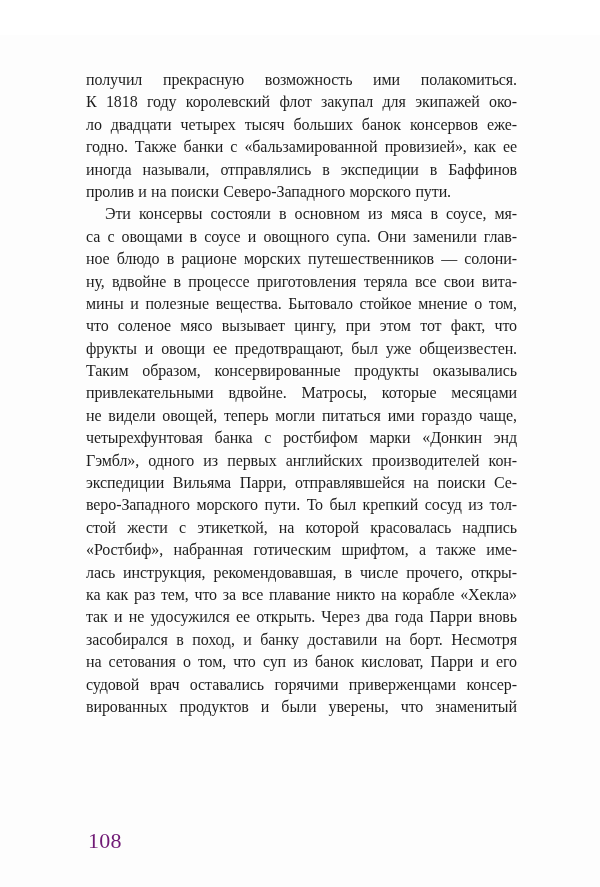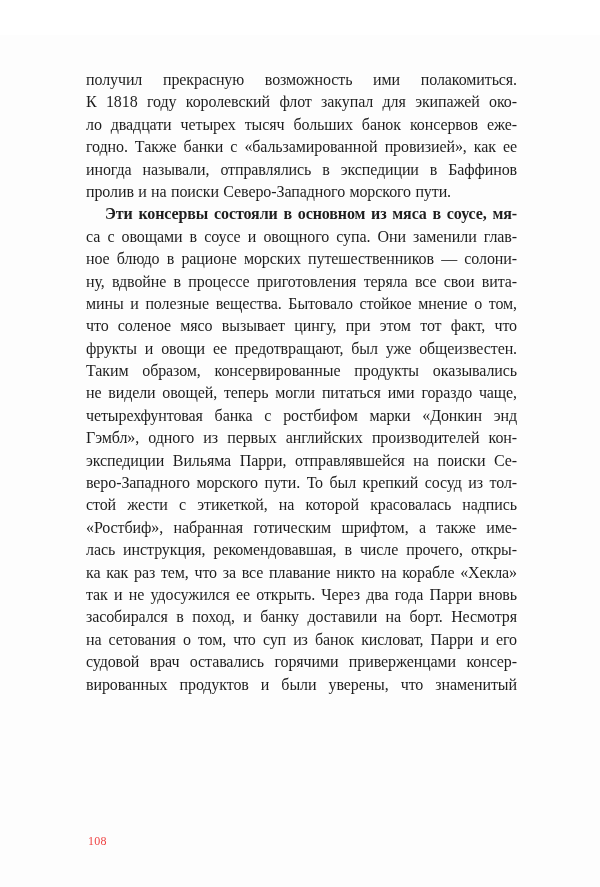--- a/index.html
+++ b/index.html
@@ -44,30 +44,29 @@
     height: 0;
   }
   .line.end {
     text-align: left;
   }
   .line.end::after {
     content: none;
   }
   .line.ind {
     text-indent: 19px;
-    font-weight: bold;
   }
   .page-number {
     position: absolute;
     left: 88px;
     top: 796px;
-    font-size: 12px;
+    font-size: 22px;
     line-height: 20px;
     letter-spacing: 0.2px;
-    color: #ef4444;
+    color: #701a75;
   }
 </style>
 </head>
 <body>
 
 <div class="page">
   <div class="text-block">
 
     <div class="paragraph">
       <div class="line">получил прекрасную возможность ими полакомиться.</div>
@@ -80,20 +79,21 @@
 
     <div class="paragraph">
       <div class="line ind">Эти консервы состояли в основном из мяса в соусе, мя-</div>
       <div class="line">са с овощами в соусе и овощного супа. Они заменили глав-</div>
       <div class="line">ное блюдо в рационе морских путешественников — солони-</div>
       <div class="line">ну, вдвойне в процессе приготовления теряла все свои вита-</div>
       <div class="line">мины и полезные вещества. Бытовало стойкое мнение о том,</div>
       <div class="line">что соленое мясо вызывает цингу, при этом тот факт, что</div>
       <div class="line">фрукты и овощи ее предотвращают, был уже общеизвестен.</div>
       <div class="line">Таким образом, консервированные продукты оказывались</div>
+      <div class="line">привлекательными вдвойне. Матросы, которые месяцами</div>
       <div class="line">не видели овощей, теперь могли питаться ими гораздо чаще,</div>
     </div>
 
     <div class="paragraph">
       <div class="line">четырехфунтовая банка с ростбифом марки «Донкин энд</div>
       <div class="line">Гэмбл», одного из первых английских производителей кон-</div>
       <div class="line">экспедиции Вильяма Парри, отправлявшейся на поиски Се-</div>
       <div class="line">веро-Западного морского пути. То был крепкий сосуд из тол-</div>
       <div class="line">стой жести с этикеткой, на которой красовалась надпись</div>
       <div class="line">«Ростбиф», набранная готическим шрифтом, а также име-</div>

